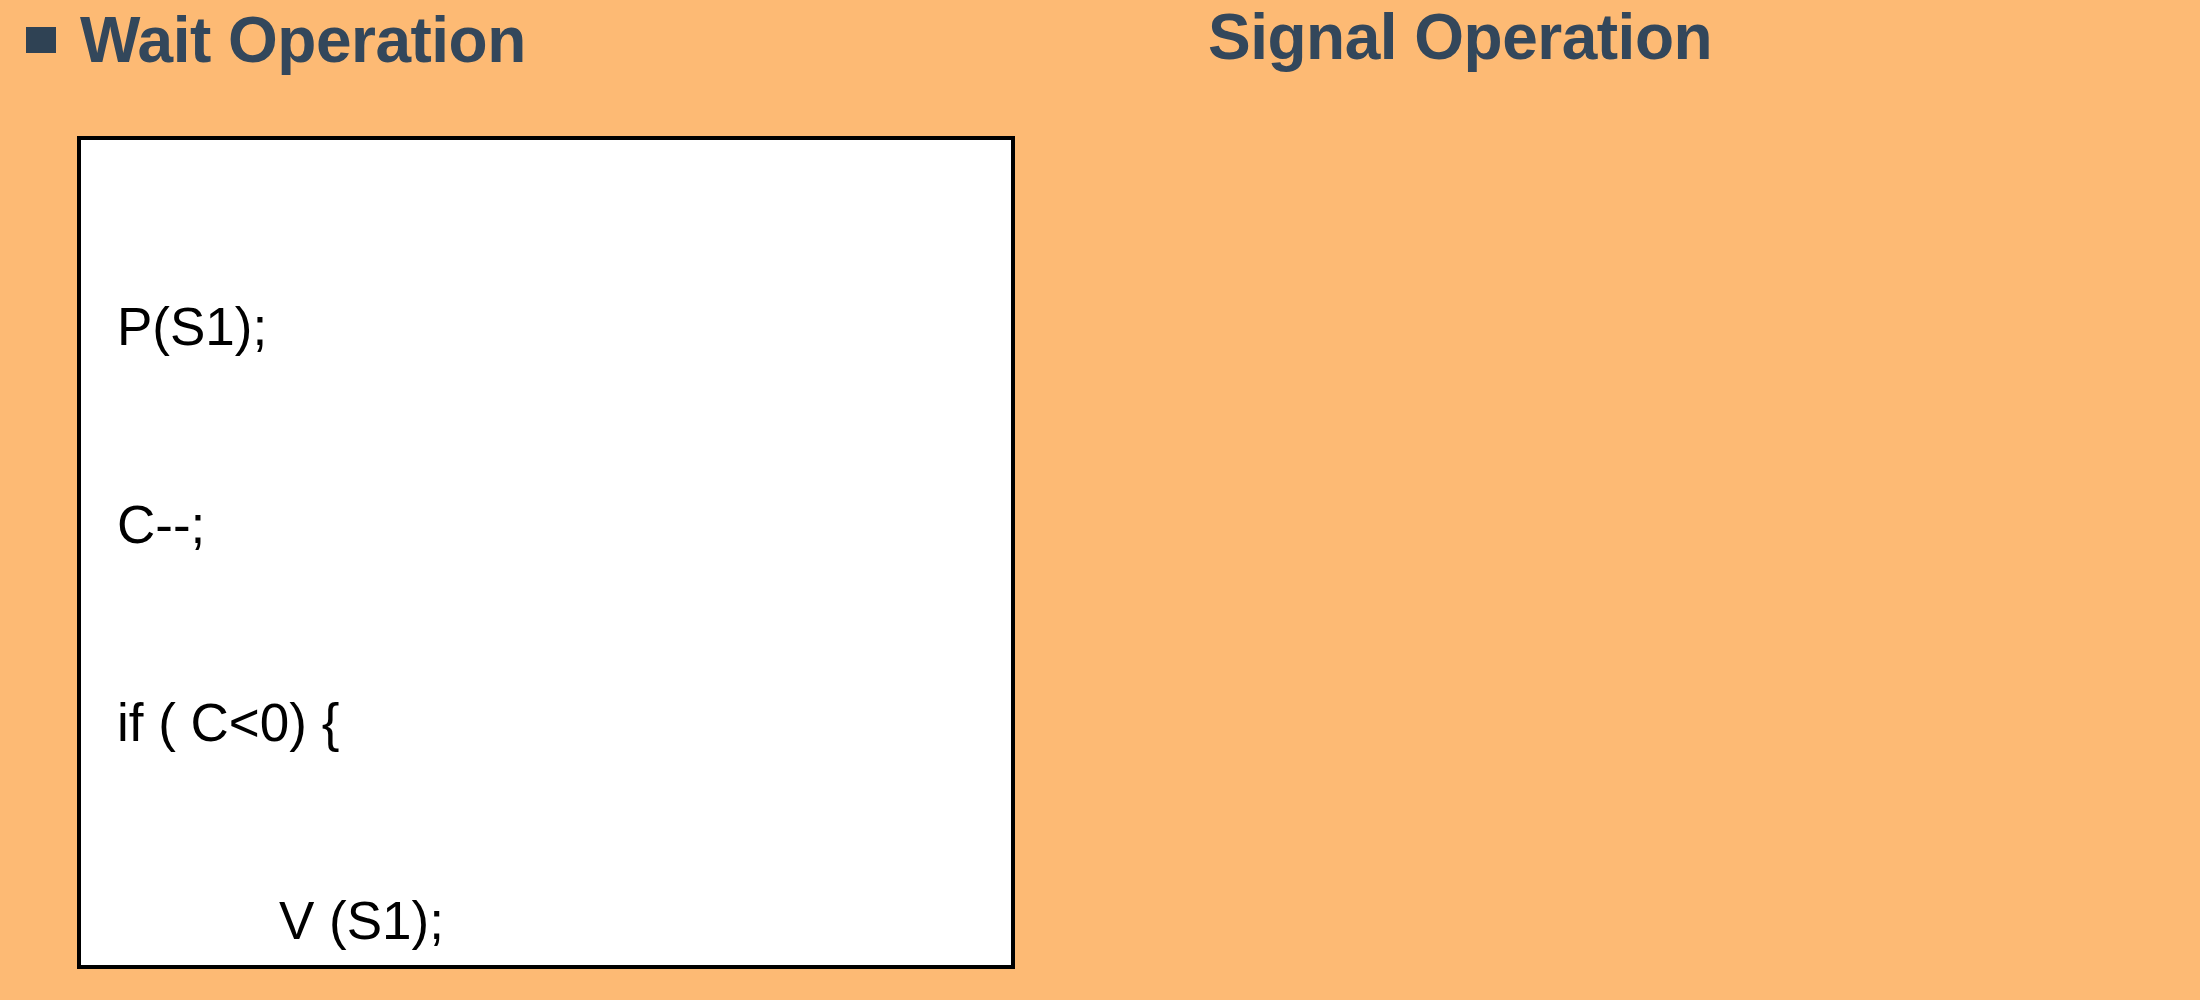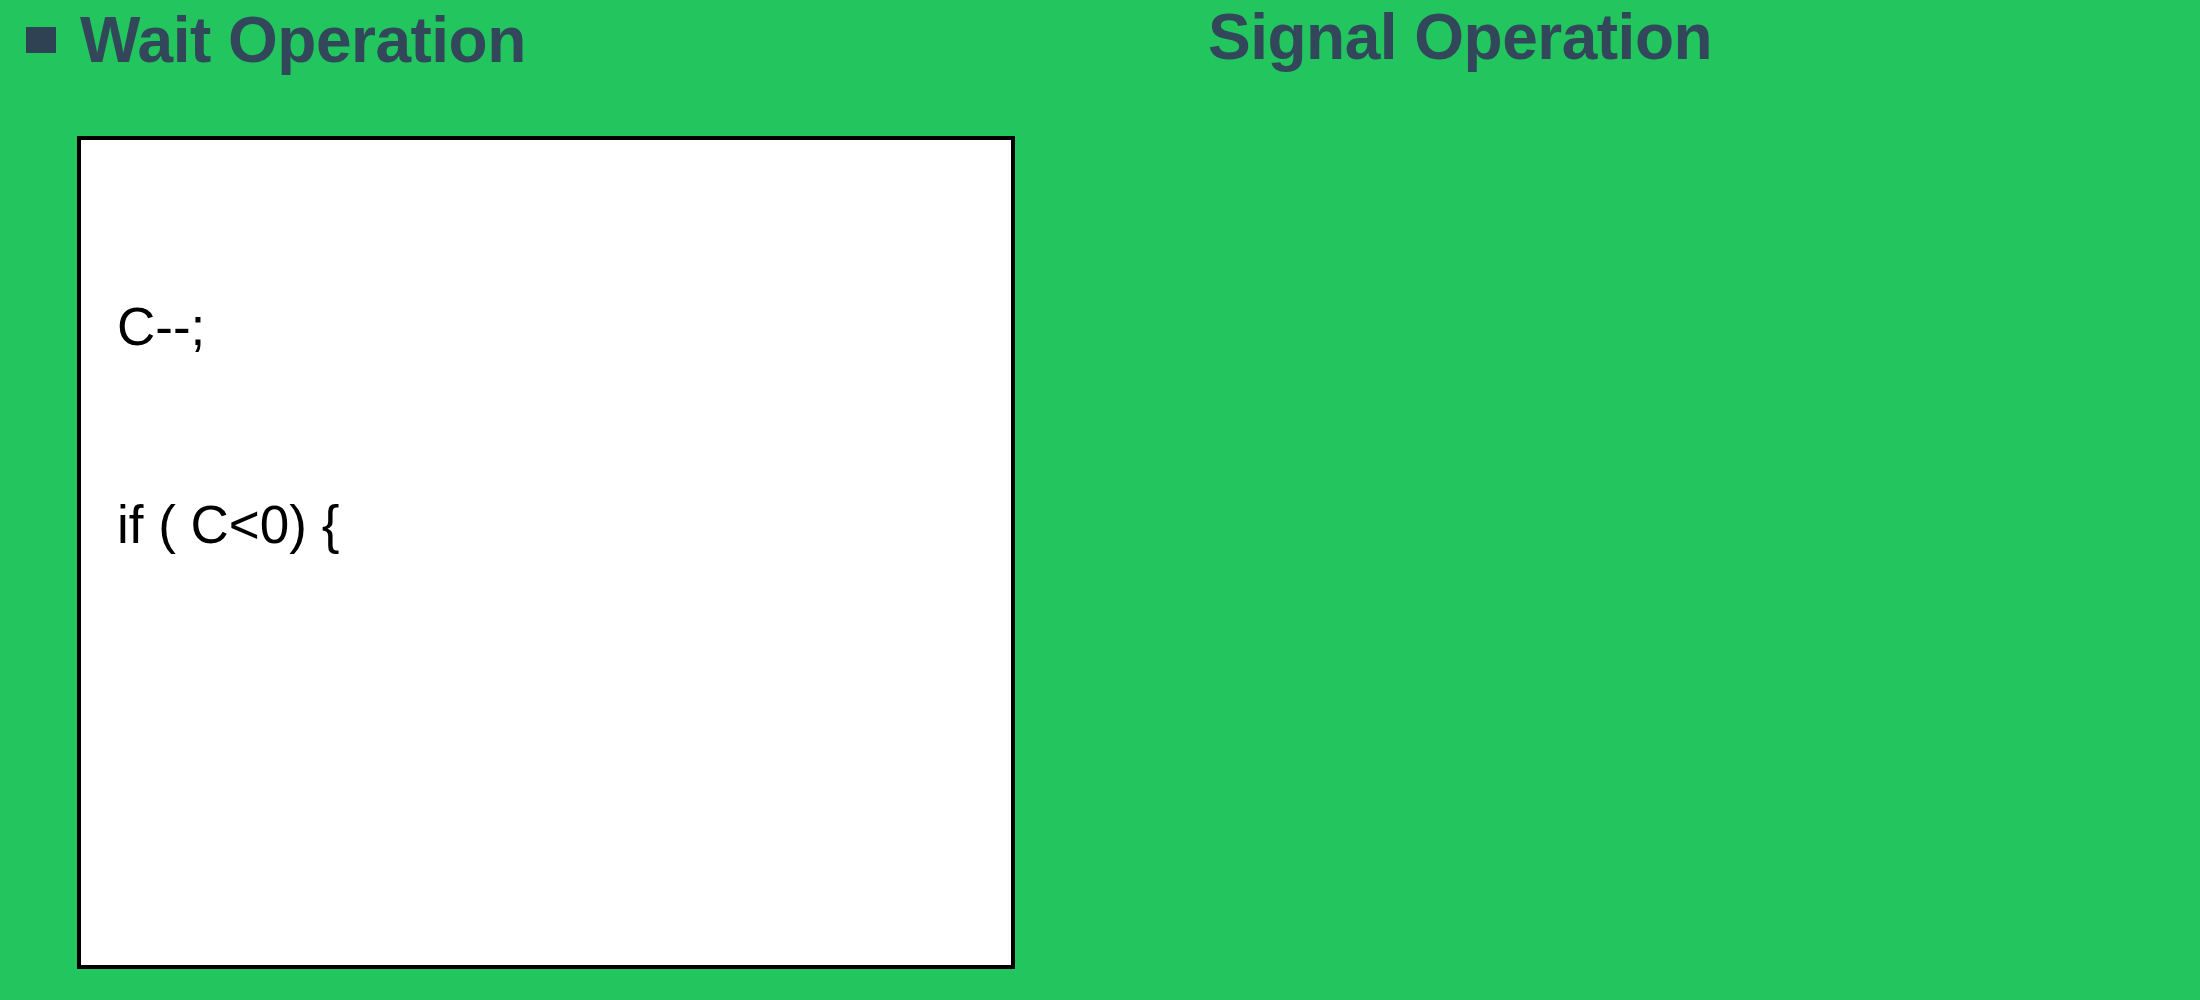--- a/index.html
+++ b/index.html
@@ -12,21 +12,21 @@
     height: 1000px;
     font-family: "Liberation Sans", sans-serif;
     overflow: hidden;
     position: relative;
   }
 
   .slide {
     position: relative;
     width: 2200px;
     height: 1000px;
-    background: #22c55e;
+    background: #fdba74;
   }
 
   
   .column {
     position: absolute;
     top: 0;
   }
   .column.left  { left: 0px;    width: 1100px; }
   .column.right { left: 1145px; width: 1055px; }
 
@@ -95,22 +95,24 @@
 
   <div class="column left">
 
     <div class="heading-row left-head">
       <span class="bullet-square"></span>
       <span class="heading-text">Wait Operation</span>
     </div>
 
     <div class="code-box left-box">
       <div class="code-lines">
+        <div class="code-line">P(S1);</div>
         <div class="code-line">C--;</div>
         <div class="code-line">if ( C&lt;0) {</div>
+        <div class="code-line">           V (S1);</div>
         
         
         
         
         
       </div>
     </div>
 
   </div>
 

